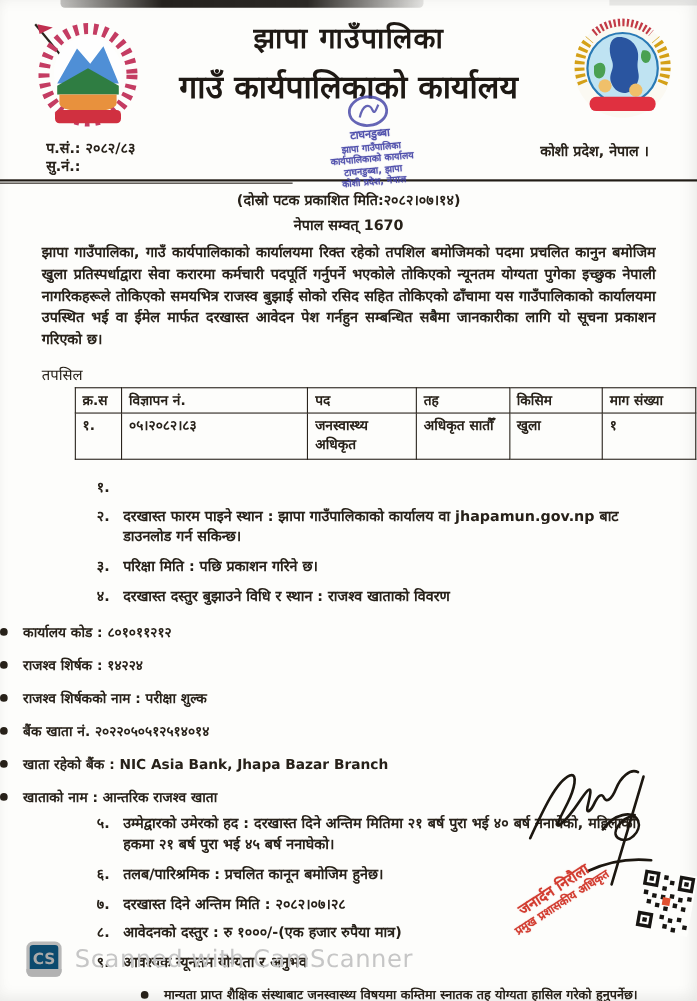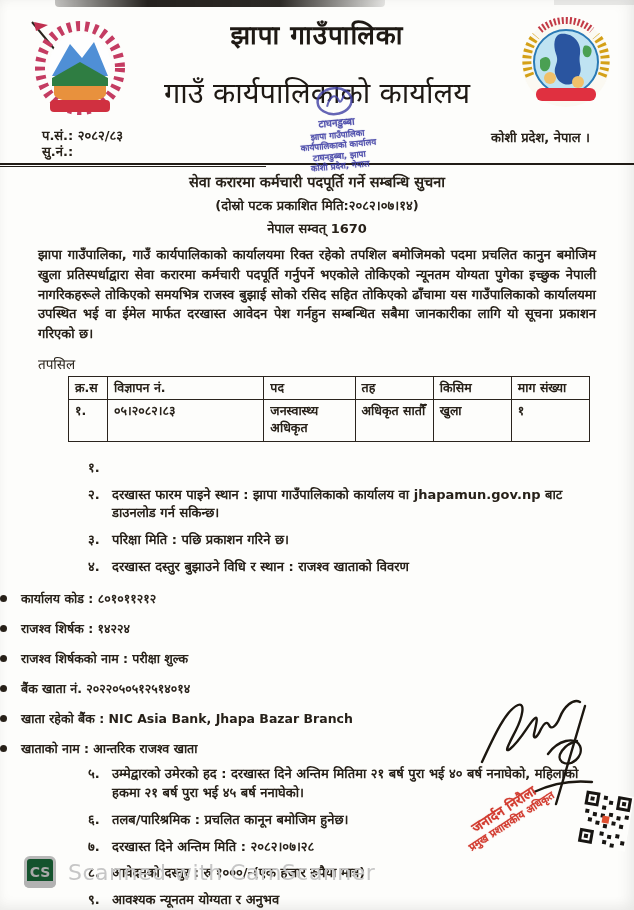--- a/index.html
+++ b/index.html
@@ -14,21 +14,21 @@
   .top-smear { position:absolute; left:55px; top:0; width:330px; height:7px;
     background:linear-gradient(90deg, rgba(25,22,18,.25), rgba(25,22,18,.95) 28%, rgba(25,22,18,.92) 68%, rgba(25,22,18,.1));
     border-radius:0 0 4px 4px; filter:blur(.4px); }
   .corner-smear { position:absolute; right:0; top:0; width:80px; height:5px; background:rgba(0,0,0,.08); }
 
   
   .header { position:relative; height:116px; padding-top:16px; text-align:center; }
   .emblem-left { position:absolute; left:26px; top:14px; width:100px; height:102px; }
   .emblem-right { position:absolute; right:22px; top:16px; width:92px; height:94px; }
   .org-title { font-size:26px; font-weight:700; letter-spacing:1px; color:#1e1914; }
-  .office-title { font-size:29px; font-weight:400; margin-top:20px; color:#1e1914; }
+  .office-title { font-size:29px; font-weight:700; margin-top:6px; color:#1e1914; }
 
   
   .blue-stamp { position:absolute; left:262px; top:86px; width:150px; text-align:center;
     color:rgba(62,62,164,.82); transform:rotate(-5deg); line-height:1.25; pointer-events:none;
     text-shadow:0 0 1px rgba(62,62,164,.45); }
   .blue-stamp .mono { margin:0 auto 1px; width:40px; height:30px; }
   .blue-stamp .l1 { font-size:10px; font-weight:700; }
   .blue-stamp .l2 { font-size:8.5px; font-weight:700; }
 
   
@@ -39,21 +39,21 @@
 
   
   .notice-head { text-align:center; margin-top:4px; }
   .notice-title { font-size:14.5px; font-weight:700; }
   .notice-sub { font-size:13px; font-weight:700; margin-top:5px; }
 
   .body-par { margin:8px 38px 0 38px; font-size:13px; font-weight:600; line-height:1.52; text-align:justify; }
   .tapasil { margin:11px 0 0 38px; font-size:13.5px; font-weight:400; }
 
   
-  table.vtable { border-collapse:collapse; margin:3px 0 17px 68px; width:522px; }
+  table.vtable { border-collapse:collapse; margin:3px 0 17px 68px; width:565px; }
   .vtable th, .vtable td { border:1.6px solid #2a241d; font-size:12.5px; font-weight:700;
     text-align:left; vertical-align:top; padding:2px 6px 3px; }
   .vtable td { height:42px; }
 
   
   .items { margin-top:6px; }
   .item { display:flex; padding:0 30px 0 88px; margin-top:8px; font-size:13px; font-weight:700; line-height:1.45; }
   .item .inum { width:24px; flex:none; }
   .bullet { display:flex; align-items:flex-start; margin-top:13px; font-size:12.5px; font-weight:700; }
   .bullet.small { font-size:11.5px; padding-left:128px; padding-right:40px; margin-top:10px; }
@@ -64,21 +64,21 @@
   .red-stamp { position:absolute; right:42px; top:800px; width:170px; text-align:center;
     color:#d23c30; transform:rotate(-33deg); line-height:1.2; pointer-events:none;
     text-shadow:0 0 1px rgba(210,60,48,.5); }
   .red-stamp .name { font-size:13.5px; font-weight:700; }
   .red-stamp .title { font-size:10.5px; font-weight:700; }
   .qr { position:absolute; right:4px; top:792px; width:50px; height:56px; transform:rotate(10deg); }
 
   
   .watermark { position:absolute; left:24px; top:856px; display:flex; align-items:center; gap:12px; color:#c3c3c3; }
   .cs-badge { position:relative; width:32px; height:32px; border:3px solid #b8b8b8; border-radius:6px;
-    display:flex; align-items:center; justify-content:center; font-size:14px; font-weight:700; color:#a9a9a9; background:#14532d; }
+    display:flex; align-items:center; justify-content:center; font-size:14px; font-weight:700; color:#a9a9a9; background:#0c4a6e; }
   .cs-badge .bar { position:absolute; left:-3px; right:-3px; bottom:-3px; height:7px; background:#b2b2b2; border-radius:0 0 5px 5px; }
   .wm-text { font-size:22px; font-weight:400; letter-spacing:.5px; color:#c6c6c6; }
 </style>
 </head>
 <body>
 
 <div class="page">
 
   <div class="top-smear"></div>
   <div class="corner-smear"></div>
@@ -135,21 +135,20 @@
     <div class="ref-left">
       <div>प.सं.: २०८२/८३</div>
       <div>सु.नं.:</div>
     </div>
     <div class="ref-right">कोशी प्रदेश, नेपाल ।</div>
   </div>
   <div class="rule"></div>
   <div class="rule2"></div>
 
   <div class="notice-head">
-    <div class="notice-title">सेवा करारमा कर्मचारी पदपूर्ति गर्ने सम्बन्धि सुचना</div>
     <div class="notice-sub">(दोस्रो पटक प्रकाशित मिति:२०८२।०७।१४)</div>
     <div class="notice-sub">नेपाल सम्वत् 1670</div>
   </div>
 
   <div class="body-par">झापा गाउँपालिका, गाउँ कार्यपालिकाको कार्यालयमा रिक्त रहेको तपशिल बमोजिमको पदमा प्रचलित कानुन बमोजिम खुला प्रतिस्पर्धाद्वारा सेवा करारमा कर्मचारी पदपूर्ति गर्नुपर्ने भएकोले तोकिएको न्यूनतम योग्यता पुगेका इच्छुक नेपाली नागरिकहरूले तोकिएको समयभित्र राजस्व बुझाई सोको रसिद सहित तोकिएको ढाँचामा यस गाउँपालिकाको कार्यालयमा उपस्थित भई वा ईमेल मार्फत दरखास्त आवेदन पेश गर्नहुन सम्बन्धित सबैमा जानकारीका लागि यो सूचना प्रकाशन गरिएको छ।</div>
   <div class="tapasil">तपसिल</div>
 
   <table class="vtable">
     <colgroup>
       <col style="width:7.5%">

